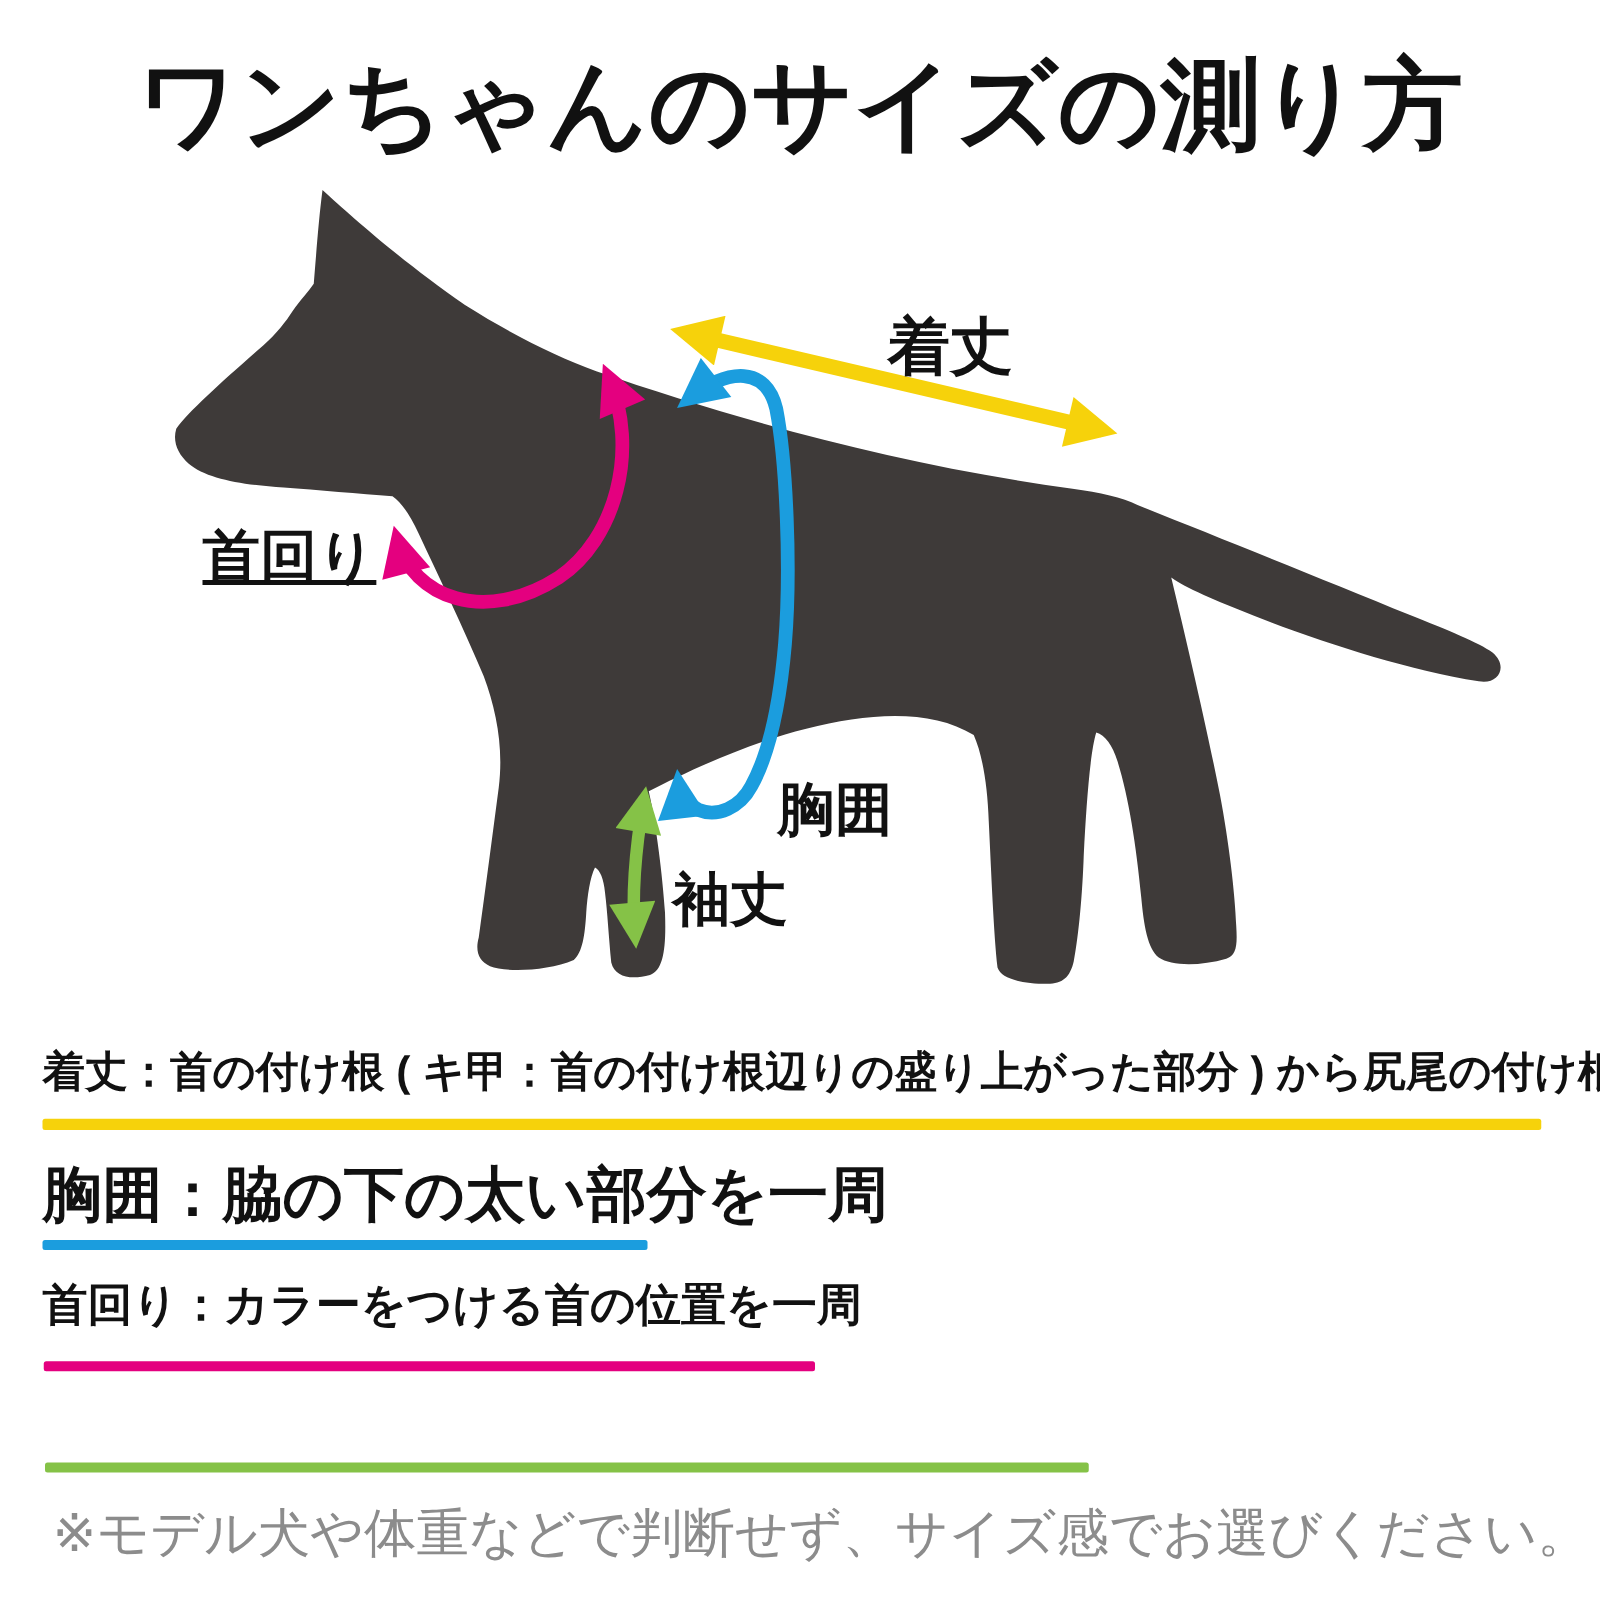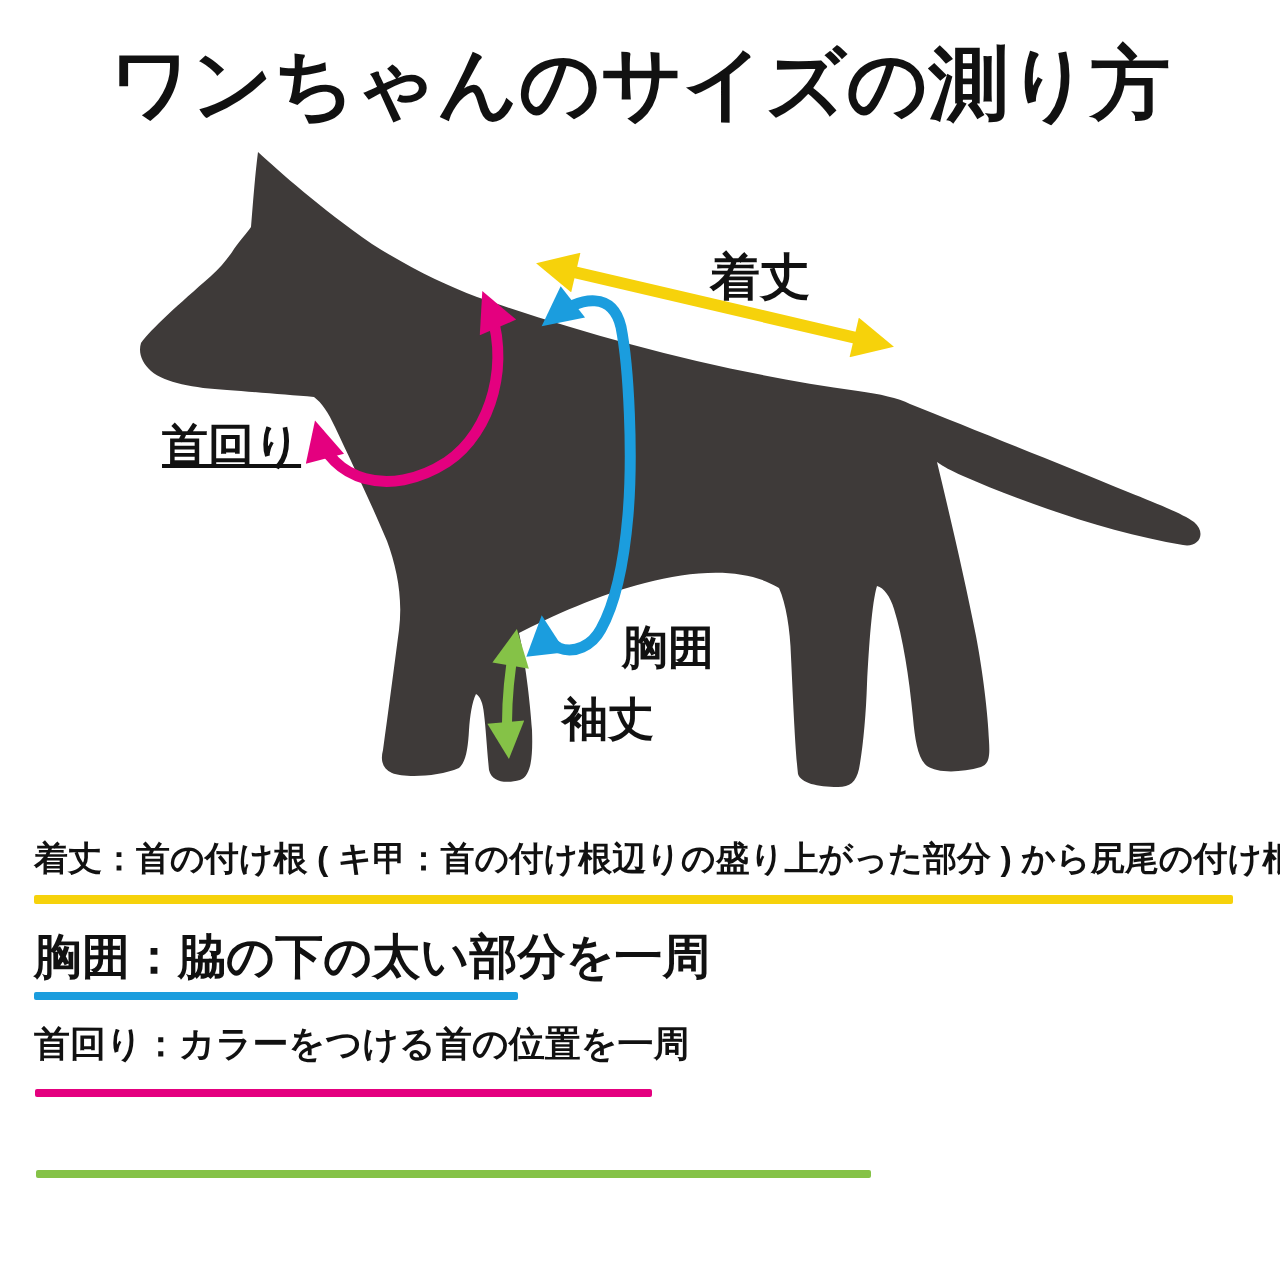--- a/index.html
+++ b/index.html
@@ -13,21 +13,21 @@
     font-size:80px;font-weight:800;color:#111111;letter-spacing:0px;line-height:1.1;
     white-space:nowrap;
   }
   #diagram-svg{top:0;left:0;width:1280px;height:1280px;}
   .diagram-label{
     font-size:46px;font-weight:800;color:#111111;white-space:nowrap;line-height:1;
   }
   #label-body-length{top:252px;left:662px;font-size:50px;margin-left:48px;}
   #label-neck{top:422px;left:162px;text-decoration:underline;}
   #label-chest{top:624px;left:610px;margin-left:12px;}
-  #label-sleeve{top:696px;left:538px;margin-left:24px;}
+  #label-sleeve{top:696px;left:538px;}
   .def-text{
     left:34px;font-weight:800;color:#111111;white-space:nowrap;line-height:1.15;
   }
   #def-text-0{top:839px;font-size:34px;}
   #def-text-1{top:929px;font-size:48px;}
   #def-text-2{top:1023px;font-size:36px;text-align:center;}
   #def-text-3{top:1113px;font-size:36px;}
   .underline{height:8px;border-radius:2px;}
   #underline-0{top:895px;left:34px;width:1199px;height:9px;background:#F6D20B;}
   #underline-1{top:992px;left:34px;width:484px;background:#1B9DDE;}
@@ -131,14 +131,15 @@
   <div id="underline-0" class="abs underline"></div>
 
   <div id="def-text-1" class="abs def-text">胸囲：脇の下の太い部分を一周</div>
   <div id="underline-1" class="abs underline"></div>
 
   <div id="def-text-2" class="abs def-text">首回り：カラーをつける首の位置を一周</div>
   <div id="underline-2" class="abs underline"></div>
 
   <div id="underline-3" class="abs underline"></div>
 
+  <div id="note" class="abs">※モデル犬や体重などで判断せず、サイズ感でお選びください。</div>
 
 </div>
 
 </body></html>

